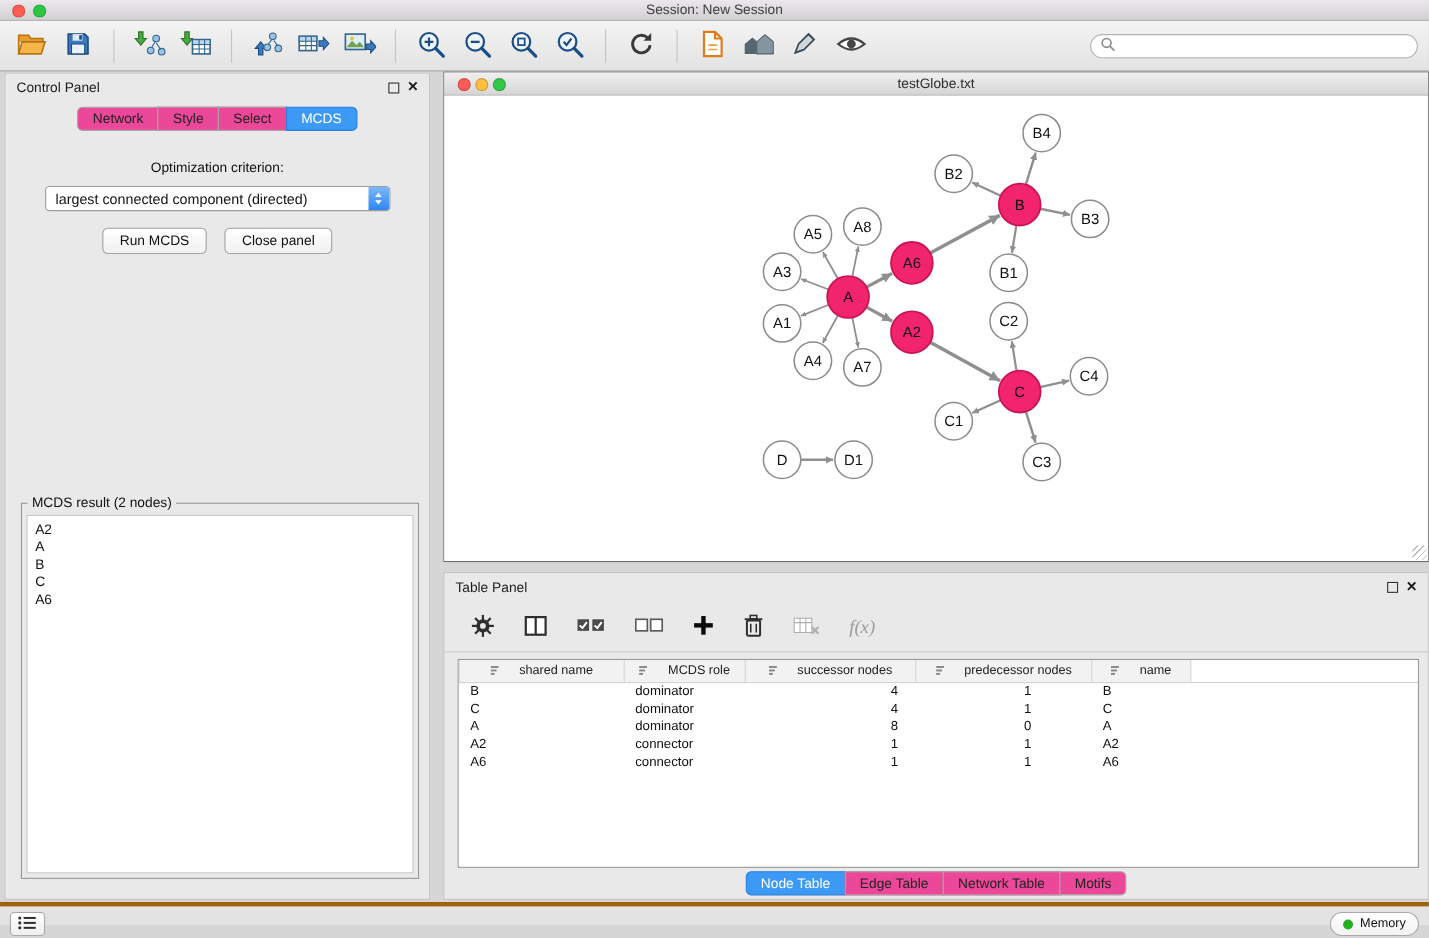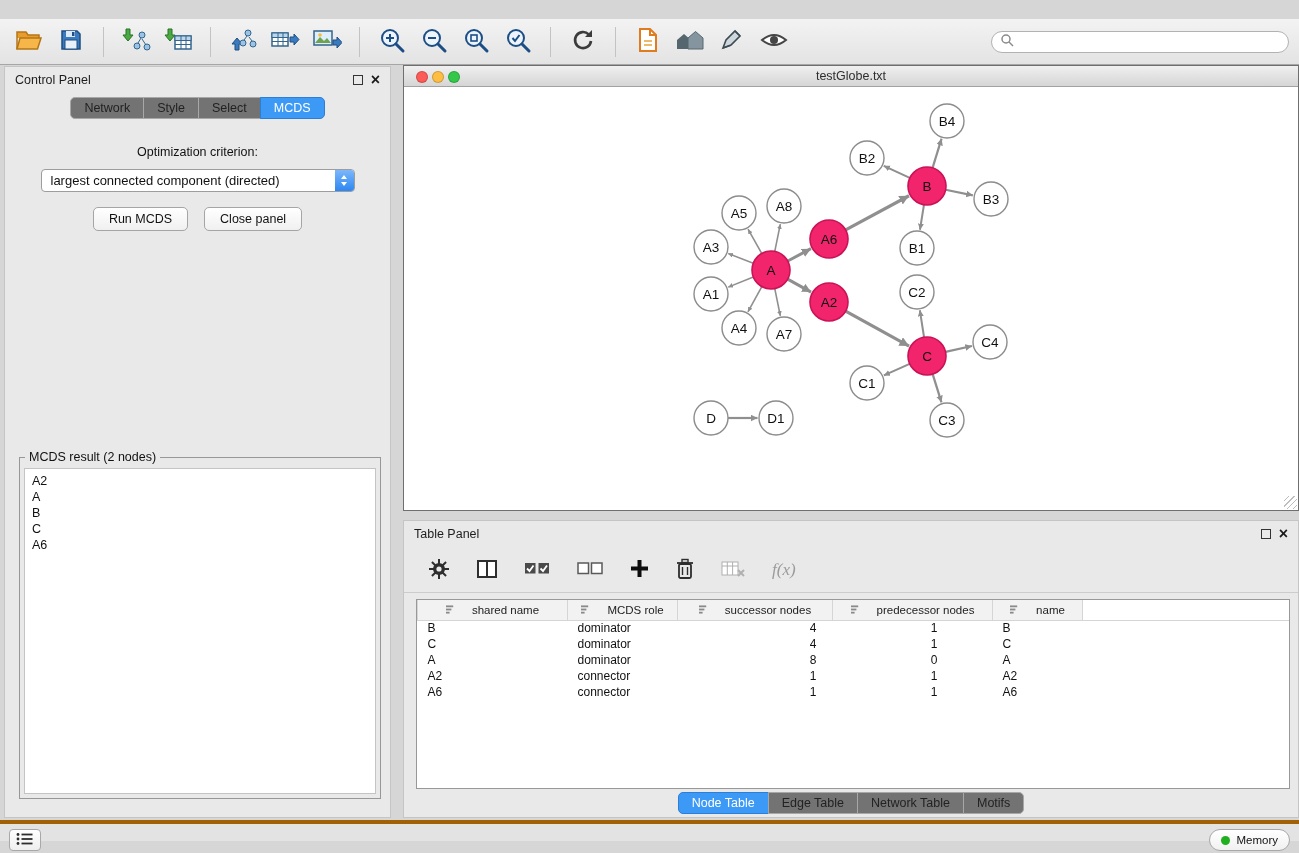--- a/index.html
+++ b/index.html
@@ -16,21 +16,21 @@
 
 
 .toolbar{position:absolute;top:19px;left:0;width:100%;height:46px;background:linear-gradient(#f3f3f3,#e3e3e3);border-bottom:1px solid #a6a6a6;display:flex;align-items:center;padding:0 10px;gap:4px}
 .tbtn{width:38px;height:38px;display:flex;align-items:center;justify-content:center;border-radius:4px;cursor:default}
 .tsep{width:1px;height:30px;background:#c3c3c3;margin:0 9px}
 .search{margin-left:auto;width:298px;height:22px;border:1px solid #b2b2b2;border-radius:12px;background:#fff;display:flex;align-items:center;padding:0 8px;gap:5px}
 .search input{border:none;outline:none;flex:1;font-size:12px;background:transparent;color:#333}
 
 
 .seg-tabs{display:inline-flex}
-.seg-tab{padding:3px 13px;font-size:12.5px;background:#737373;border:1px solid #a7a7a7;color:#222;margin-left:-1px;white-space:nowrap}
+.seg-tab{padding:3px 13px;font-size:12.5px;background:#ec4899;border:1px solid #a7a7a7;color:#222;margin-left:-1px;white-space:nowrap}
 .seg-tab:first-child{margin-left:0;border-radius:5px 0 0 5px}
 .seg-tab:last-child{border-radius:0 5px 5px 0}
 .seg-tab.active{background:#3d99f6;border-color:#2b7fd8;color:#fff}
 
 
 .cpanel{position:absolute;left:4px;top:66px;width:387px;height:752px;background:#e9e9e9;border:1px solid #c5c5c5}
 .phead{height:26px;display:flex;align-items:center;padding:0 10px;font-size:12.5px;color:#1d1d1d;gap:8px}
 .phead .sp{flex:1}
 .float-ico{width:10px;height:10px;border:1.5px solid #333;display:inline-block}
 .close-ico{font-size:16px;font-weight:bold;color:#1a1a1a;line-height:10px}
@@ -76,20 +76,25 @@
 .statusbar{position:absolute;left:0;top:820px;width:100%;height:21px;background:#e3e3e3;border-top:4px solid #a16207}
 .list-btn{position:absolute;left:9px;top:5px;width:32px;height:22px;background:linear-gradient(#fff,#efefef);border:1px solid #a8a8a8;border-radius:4px;display:flex;align-items:center;justify-content:center}
 .mem-btn{position:absolute;right:9px;top:5px;height:22px;border:1px solid #a8a8a8;border-radius:11px;background:linear-gradient(#fff,#f1f1f1);display:flex;align-items:center;gap:6px;padding:0 11px;font-size:11.5px}
 .mem-dot{width:9px;height:9px;border-radius:50%;background:#1faf1f}
 </style>
 </head>
 <body>
 
 <div class="app">
 
+  <div class="titlebar">
+    <span class="tl red"></span>
+    <span class="tl green"></span>
+    <div class="title">Session: New Session</div>
+  </div>
 
   <div class="toolbar">
     <div class="tbtn">
         <span><svg width="28" height="24" viewBox="0 0 28 24">
             <path d="M2 4h9l2 3h11v3H2z" fill="#e99c2e"></path>
             <path d="M2 21V4h9l2 3h11v3" fill="none" stroke="#b57514" stroke-width="1.5"></path>
             <path d="M5 10h21l-3.5 11H2z" fill="#f7b64a" stroke="#b57514" stroke-width="1.5"></path>
           </svg></span>
       </div>
     <div class="tbtn">

